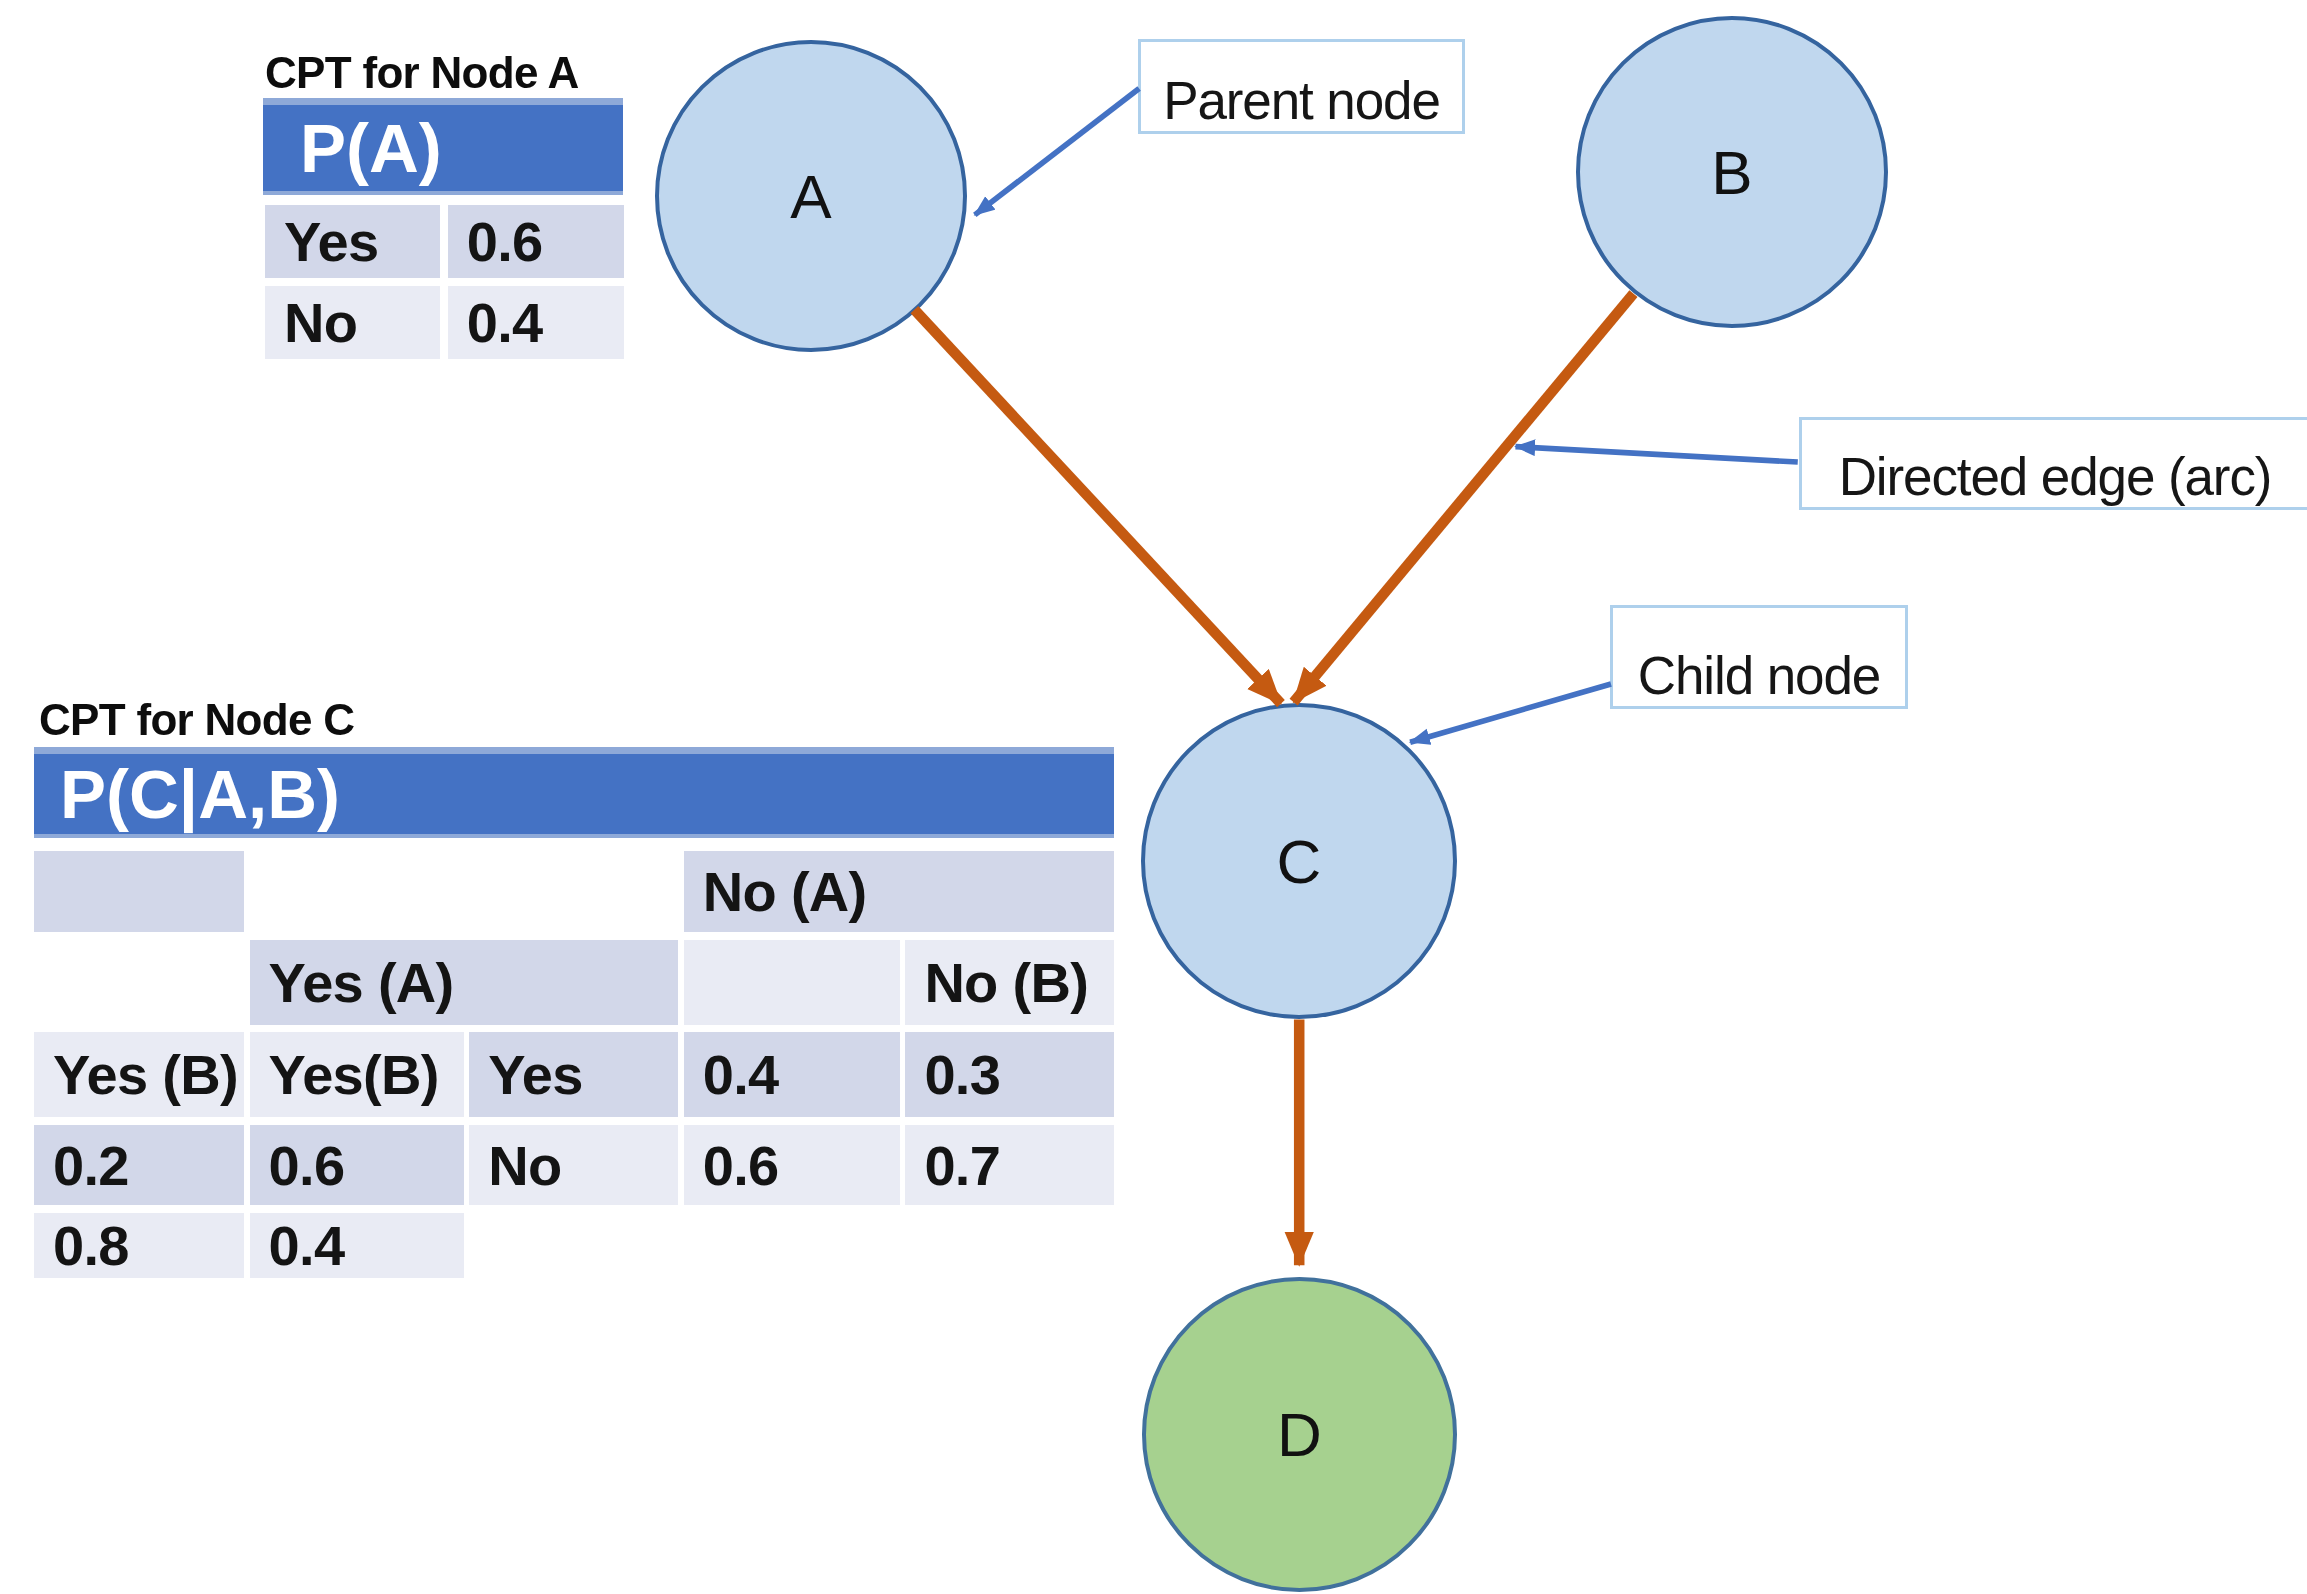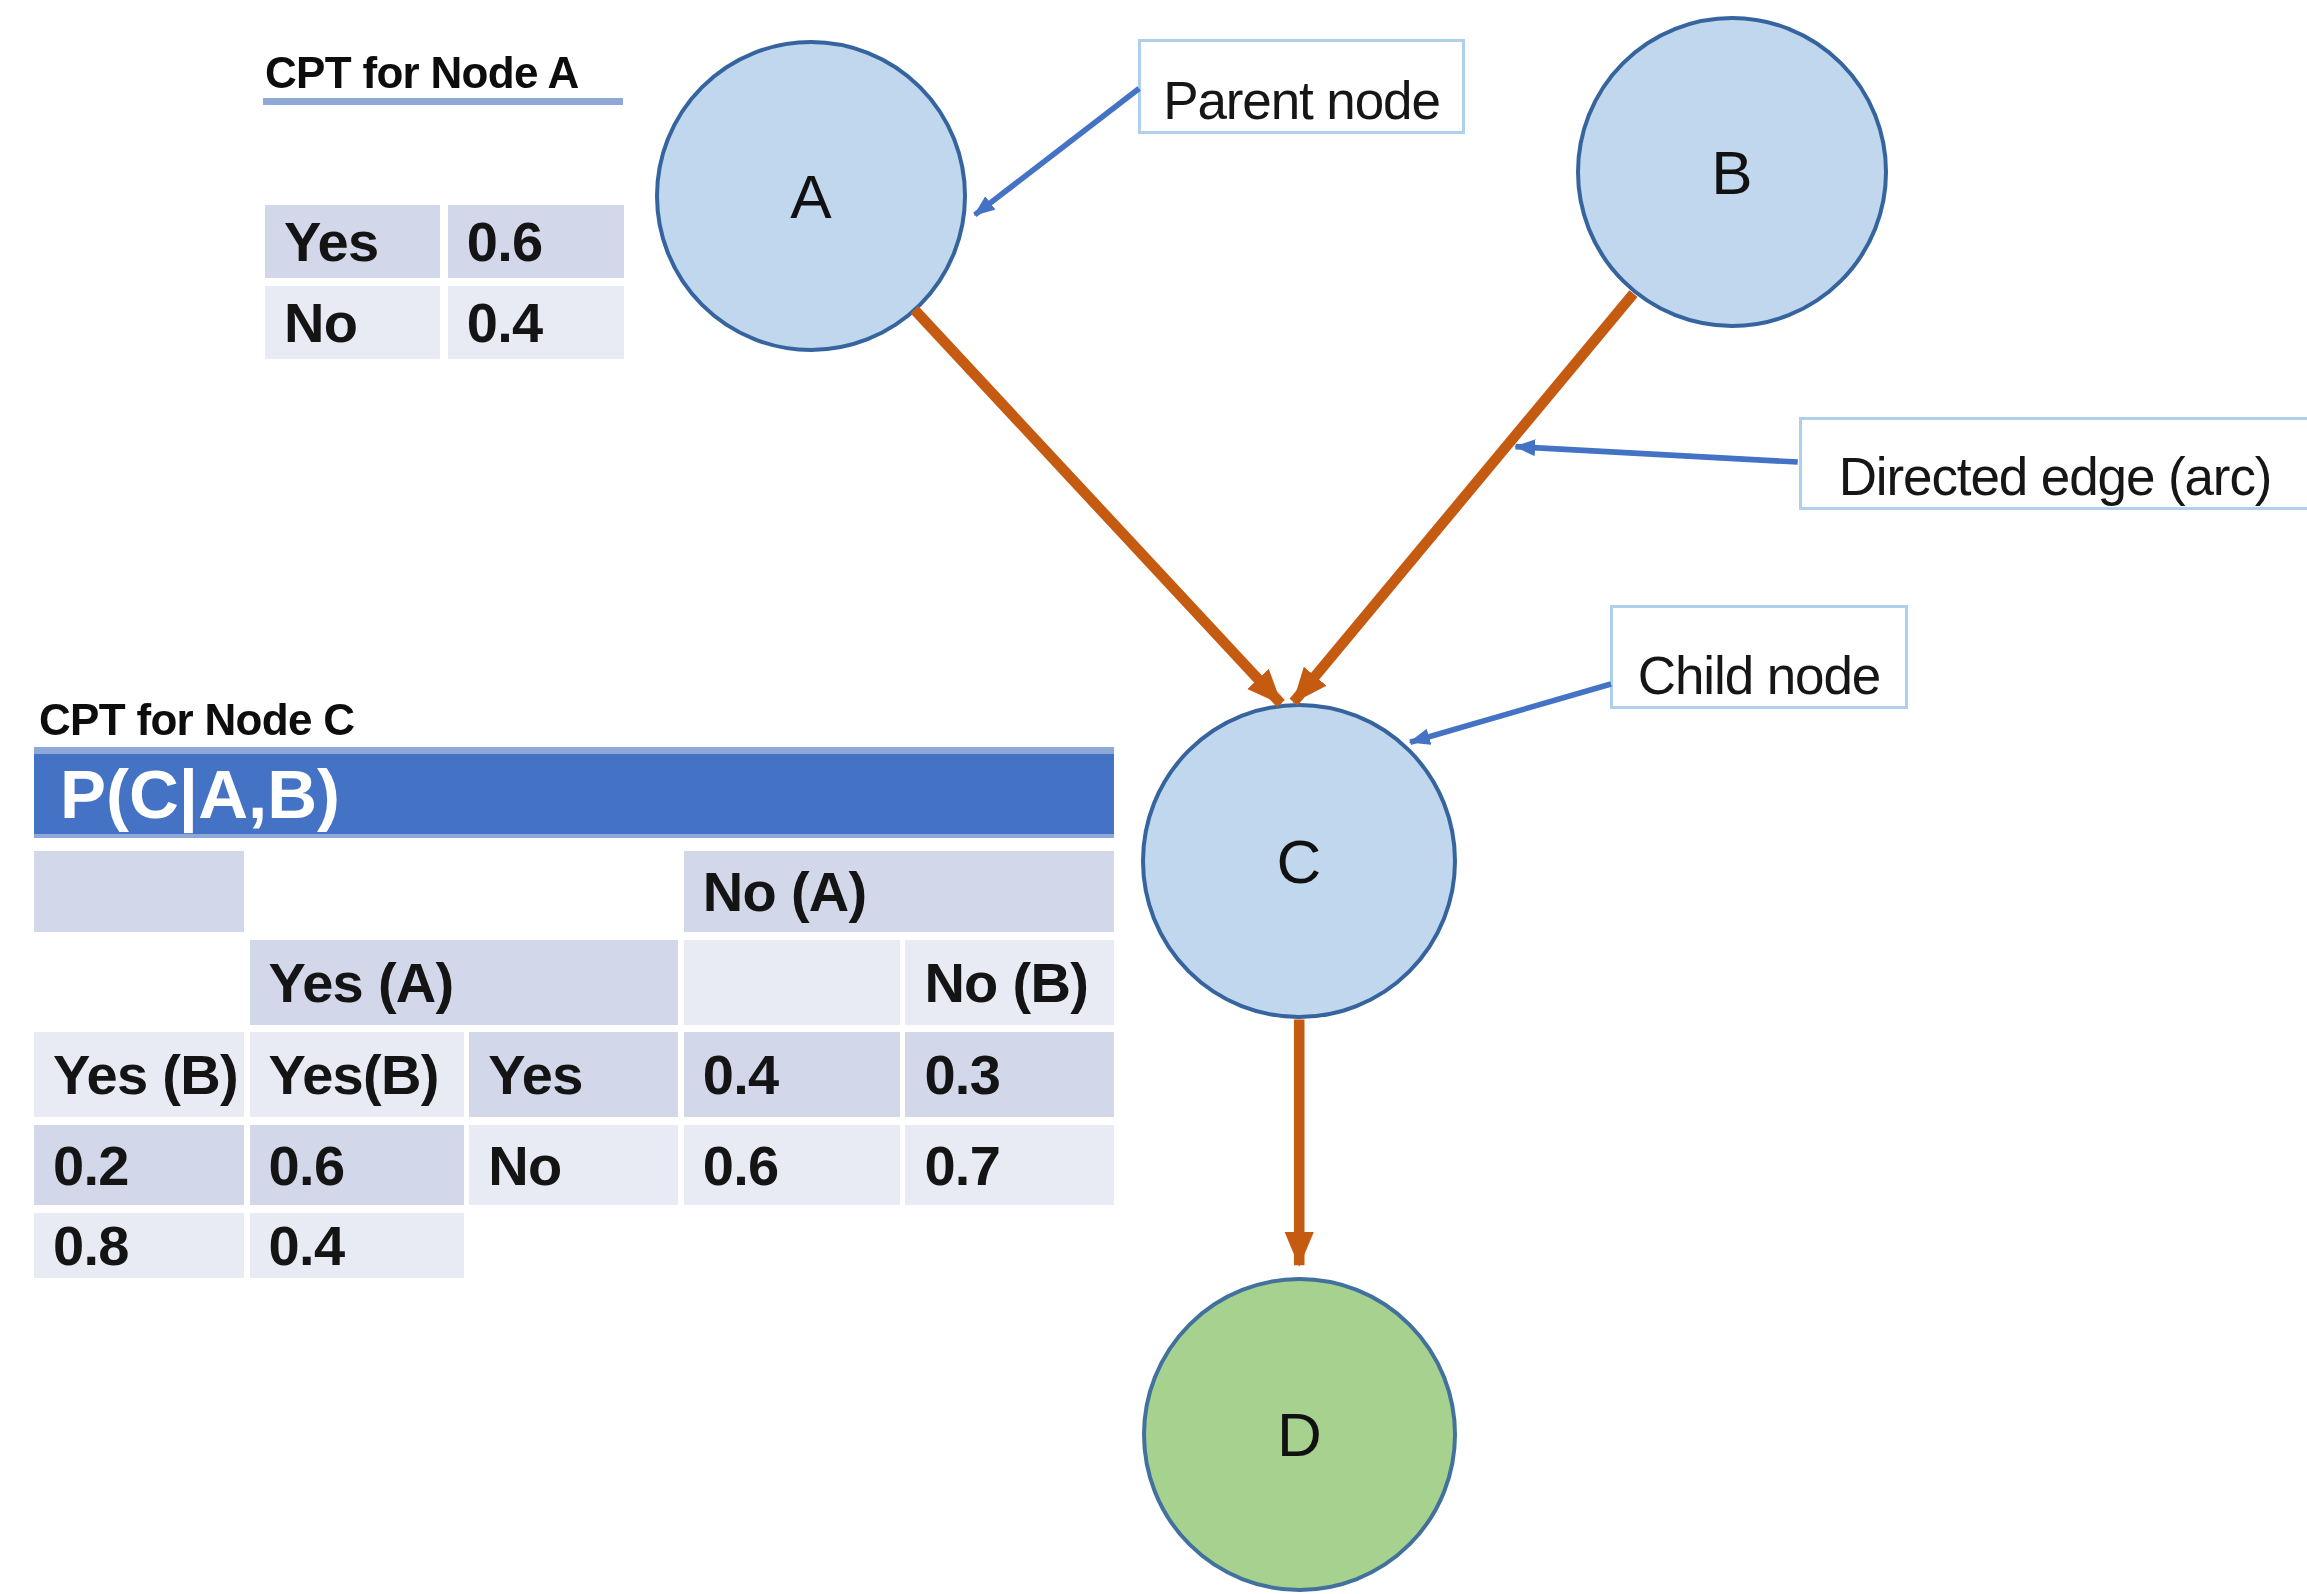--- a/index.html
+++ b/index.html
@@ -52,20 +52,21 @@
 </style>
 </head>
 <body>
 
 <div id="canvas">
 
   <div class="abs cpt-title" style="left:265px;top:48px;">CPT for Node A</div>
 
   <div class="abs tbl-strip" style="left:263px;top:98px;width:360px;height:7px;"></div>
 
+  <div class="abs tbl-header" style="left:263px;top:105px;width:360px;height:90px;padding-left:37px;">P(A)</div>
 
   <div class="abs grid" style="left:265px;top:205px;width:358px;grid-template-columns:175px 176px;grid-template-rows:73px 73px;gap:8.4px 7.7px;">
     <div class="cell dark">Yes</div>
     <div class="cell dark">0.6</div>
     <div class="cell light">No</div>
     <div class="cell light">0.4</div>
   </div>
 
   <div class="abs cpt-title" style="left:39px;top:695px;">CPT for Node C</div>
 

